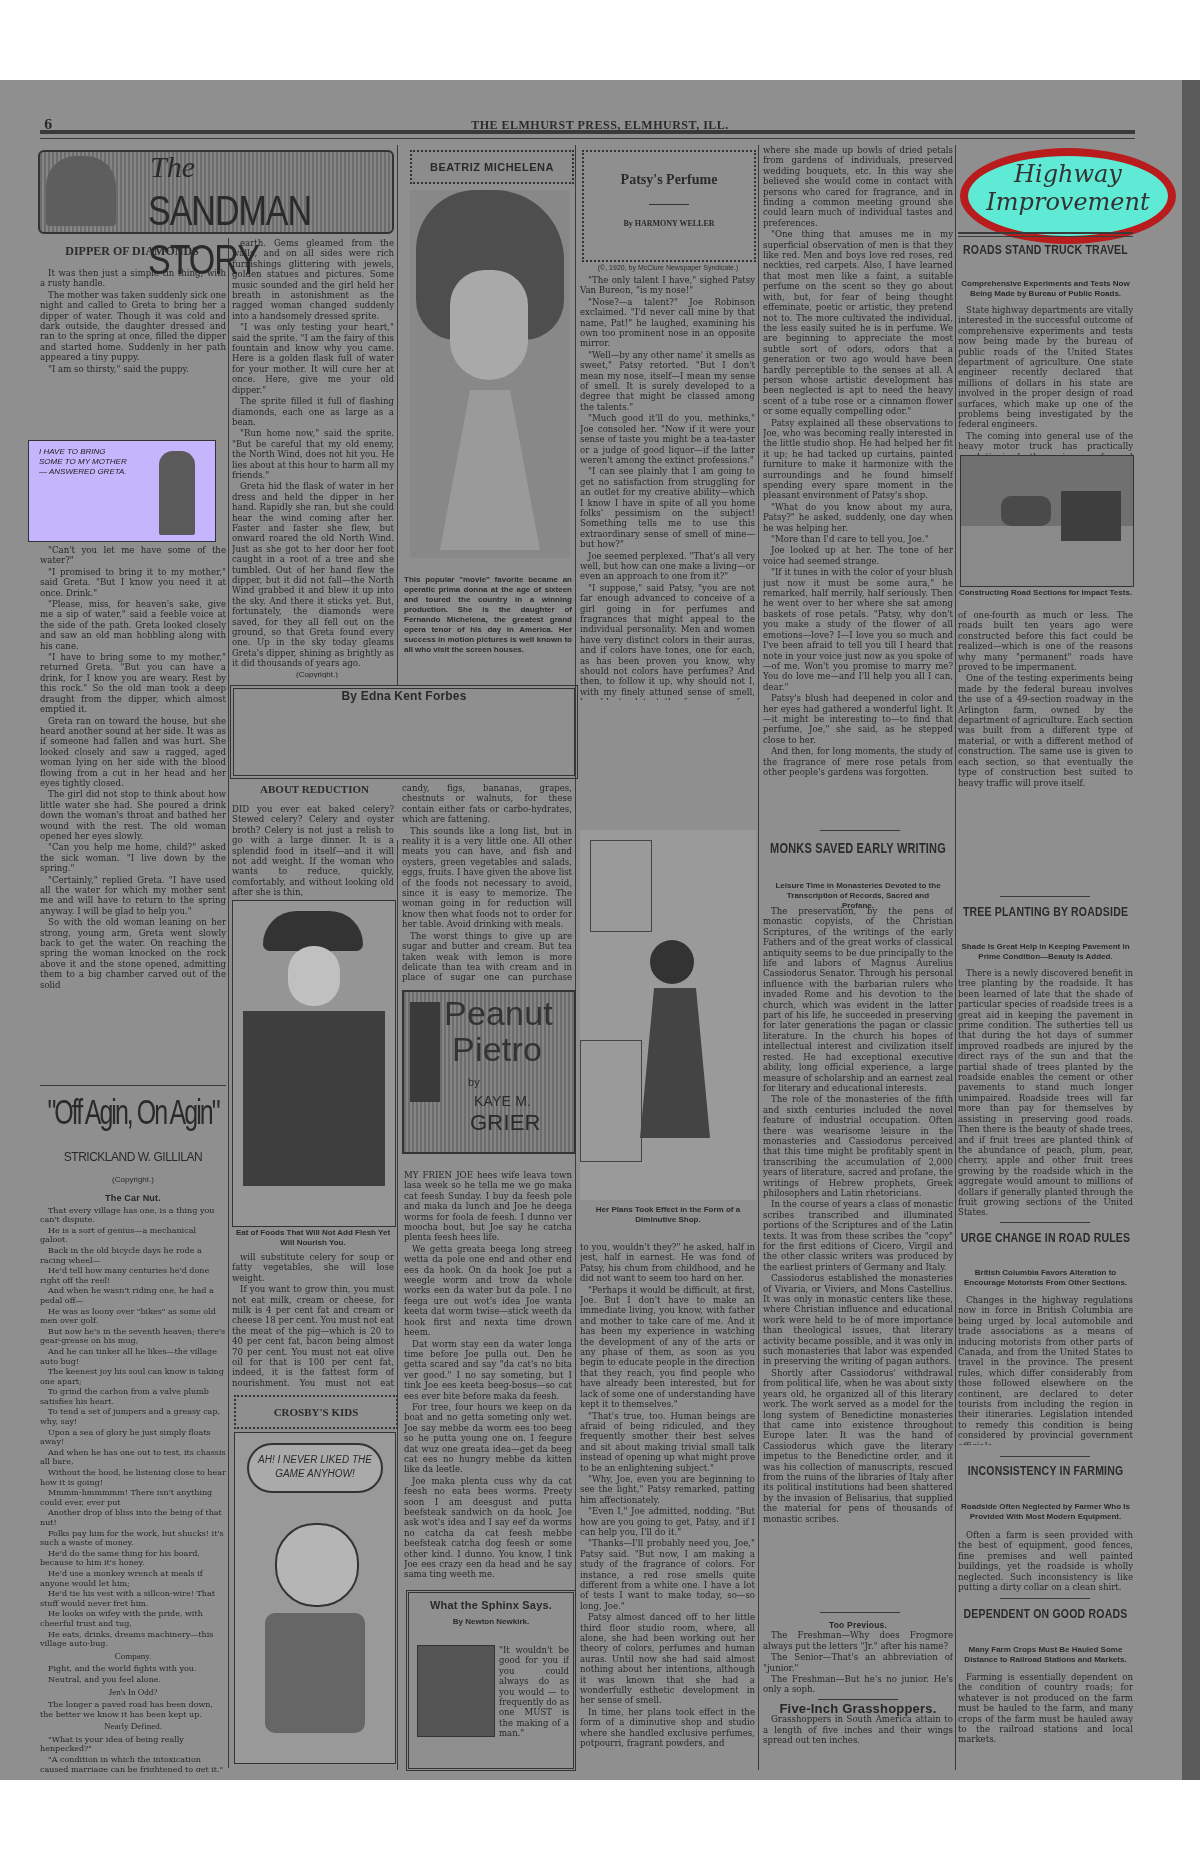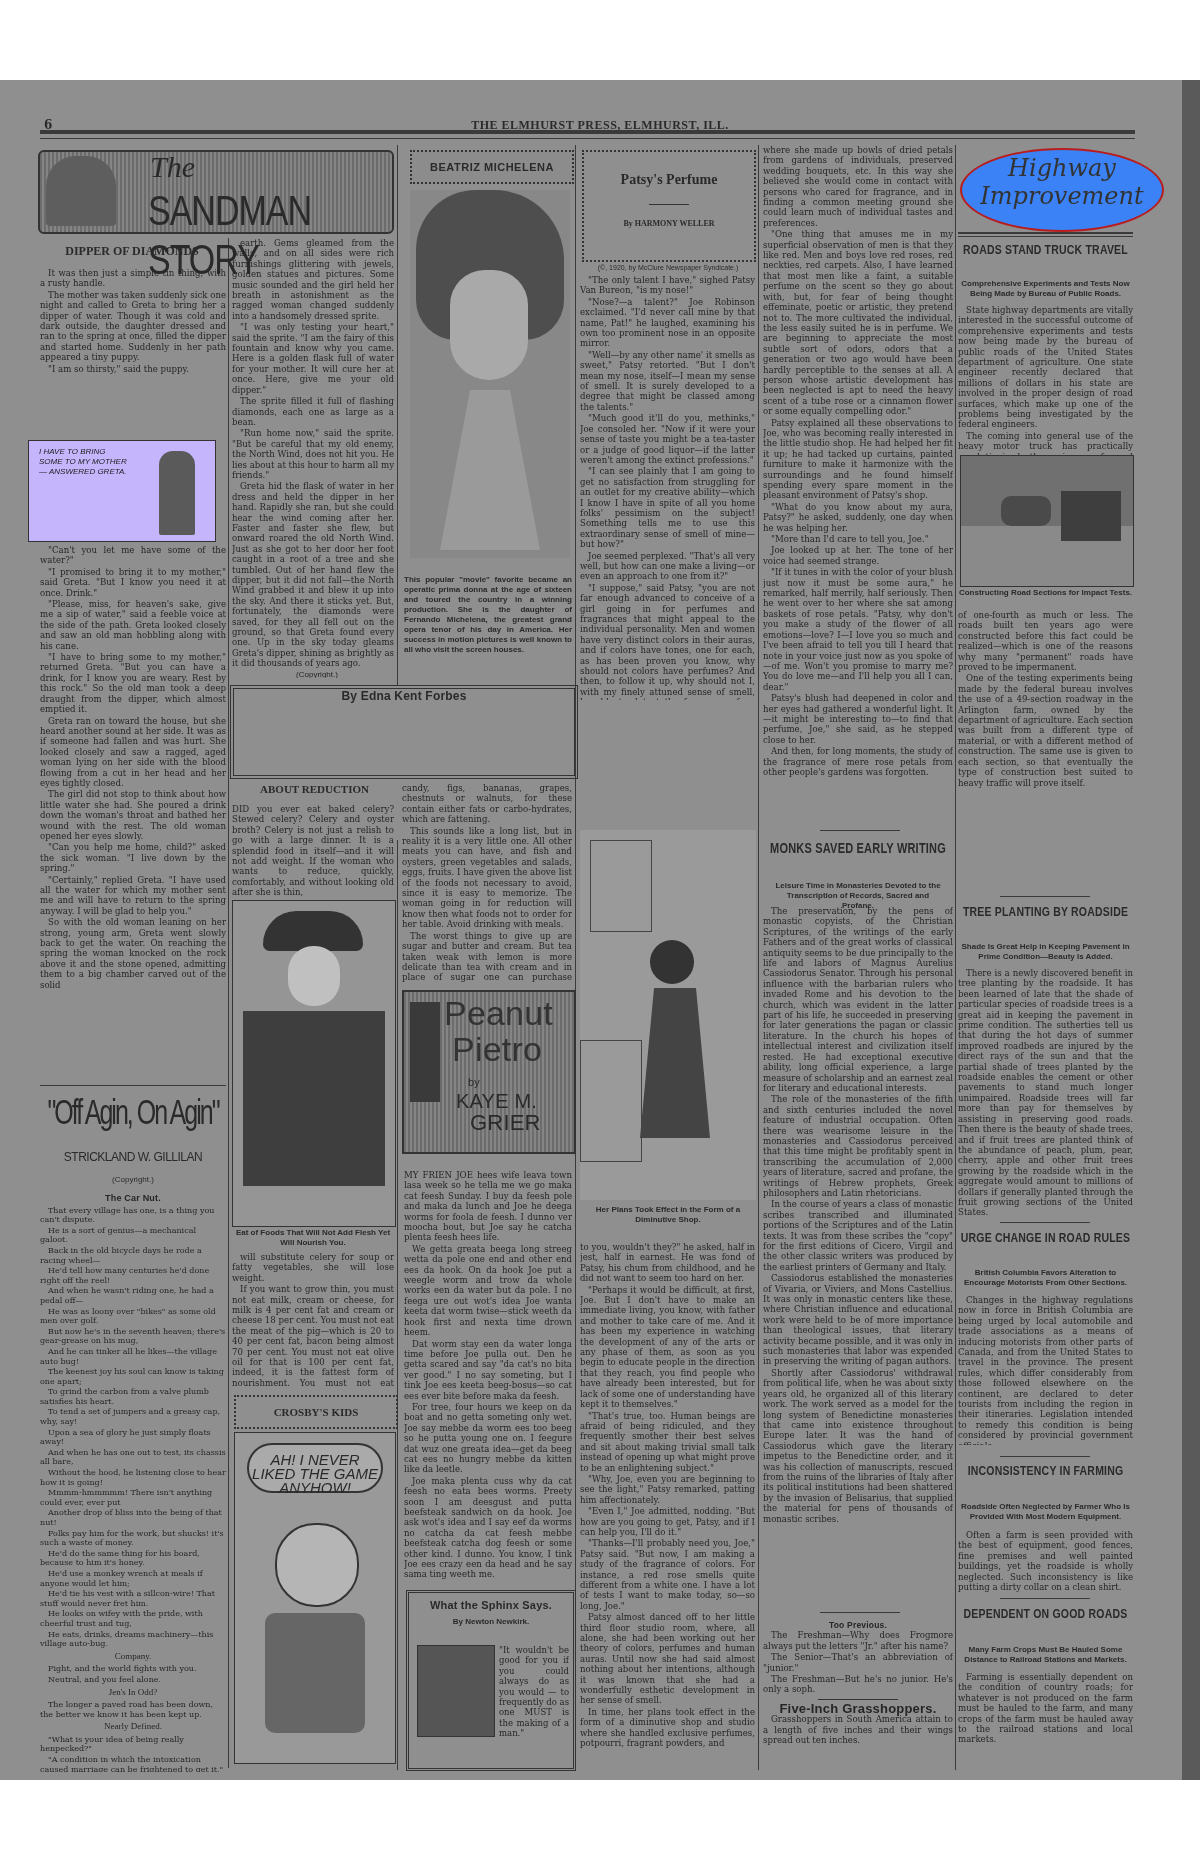--- a/index.html
+++ b/index.html
@@ -149,31 +149,31 @@
   <p style="text-indent:0;">candy, figs, bananas, grapes, chestnuts or walnuts, for these contain either fats or carbo-hydrates, which are fattening.</p>
   <p>This sounds like a long list, but in reality it is a very little one. All other meats you can have, and fish and oysters, green vegetables and salads, eggs, fruits. I have given the above list of the foods not necessary to avoid, since it is easy to memorize. The woman going in for reduction will know then what foods not to order for her table. Avoid drinking with meals.</p>
   <p>The worst things to give up are sugar and butter and cream. But tea taken weak with lemon is more delicate than tea with cream and in place of sugar one can purchase saccharine.</p>
 
 </div>
 
 <div class="beaded" style="position:absolute;left:234px;top:1395px;width:160px;height:30px;">
   <div class="h-serif" style="font-size:11px;line-height:30px;">CROSBY'S KIDS</div>
 </div>
 <div class="img" style="left:234px;top:1432px;width:160px;height:330px;background:#999;">
-  <div style="position:absolute;left:12px;top:10px;width:136px;height:50px;border:2px solid #333;border-radius:30px;background:#aaa;font-family:'Liberation Sans',sans-serif;font-size:15px;line-height:14px;text-align:center;padding-top:8px;box-sizing:border-box;font-style:italic;">AH! I NEVER LIKED THE GAME ANYHOW!</div>
+  <div style="position:absolute;left:12px;top:10px;width:136px;height:50px;border:2px solid #333;border-radius:30px;background:#aaa;font-family:'Liberation Sans',sans-serif;font-size:10px;line-height:14px;text-align:center;padding-top:8px;box-sizing:border-box;font-style:italic;">AH! I NEVER LIKED THE GAME ANYHOW!</div>
   <div style="position:absolute;left:40px;top:90px;width:80px;height:80px;background:#b5b5b5;border:2px solid #333;border-radius:40px;"></div>
   <div style="position:absolute;left:30px;top:180px;width:100px;height:120px;background:#666;border-radius:10px;"></div>
 </div>
 
 <div class="banner stripes" style="left:402px;top:990px;width:170px;height:160px;">
   <div style="position:absolute;left:6px;top:10px;width:30px;height:100px;background:#3a3a3a;"></div>
   <div class="h-sans" style="position:absolute;left:40px;top:4px;font-size:34px;line-height:34px;color:#333;font-weight:normal;">Peanut</div>
   <div class="h-sans" style="position:absolute;left:48px;top:40px;font-size:34px;line-height:34px;color:#333;font-weight:normal;">Pietro</div>
   <div class="h-sans" style="position:absolute;left:64px;top:84px;font-size:11px;font-weight:normal;">by</div>
-  <div class="h-sans" style="position:absolute;left:52px;top:100px;font-size:20px;line-height:18px;font-weight:normal;">KAYE M.</div>
+  <div class="h-sans" style="position:absolute;left:70px;top:100px;font-size:14px;line-height:18px;font-weight:normal;">KAYE M.</div>
   <div class="h-sans" style="position:absolute;left:66px;top:120px;font-size:22px;line-height:22px;font-weight:normal;">GRIER</div>
 </div>
 <div class="col" style="left:404px;top:1170px;width:168px;height:410px;">
   <p style="text-indent:0;">MY FRIEN JOE hees wife leava town lasa week so he tella me we go maka cat feesh Sunday. I buy da feesh pole and maka da lunch and Joe he deega worms for foola de feesh. I dunno ver moocha bout, but Joe say he catcha plenta feesh hees life.</p>
   <p>We getta greata beega long streeg wetta da pole one end and other end ees da hook. On da hook Joe put a weegle worm and trow da whole works een da water but da pole. I no feega ure out wot's idea Joe wanta keeta dat worm twise—stick weeth da hook first and nexta time drown heem.</p>
   <p>Dat worm stay een da water longa time before Joe pulla out. Den he getta scared and say "da cat's no bita ver good." I no say someting, but I tink Joe ees keeta beeg-bosus—so cat ees ever bite before maka da feesh.</p>
   <p>For tree, four hours we keep on da boat and no getta someting only wet. Joe say mebbe da worm ees too beeg so he putta young one on. I feegure dat wuz one greata idea—get da beeg cat ees no hungry mebbe da kitten like da leetle.</p>
   <p>Joe maka plenta cuss why da cat feesh no eata bees worms. Preety soon I am deesgust and putta beefsteak sandwich on da hook. Joe ask wot's idea and I say eef da worms no catcha da cat feesh mebbe beefsteak catcha dog feesh or some other kind. I dunno. You know, I tink Joe ees crazy een da head and he say sama ting weeth me.</p>
 
 </div>
@@ -244,21 +244,21 @@
 <div class="col" style="left:763px;top:1620px;width:190px;height:155px;">
   <div class="h-sans" style="font-size:8.5px;">Too Previous.</div>
   <p>The Freshman—Why does Frogmore always put the letters "Jr." after his name?</p>
   <p>The Senior—That's an abbreviation of "junior."</p>
   <p>The Freshman—But he's no junior. He's only a soph.</p>
   <span class="short" style="width:80px;"></span>
   <div class="h-sans" style="font-size:13px;">Five-Inch Grasshoppers.</div>
   <p>Grasshoppers in South America attain to a length of five inches and their wings spread out ten inches.</p>
 </div>
 
-<div style="position:absolute;left:960px;top:148px;width:200px;height:80px;border:2px solid #b91c1c;border-radius:50%;background:#3b82f6;">
+<div style="position:absolute;left:960px;top:148px;width:200px;height:80px;border:8px solid #b91c1c;border-radius:50%;background:#5eead4;">
   <div style="position:absolute;left:0;top:4px;width:200px;text-align:center;font-family:'DejaVu Serif',serif;font-style:italic;font-size:24px;line-height:28px;color:#333;">Highway</div>
   <div style="position:absolute;left:0;top:32px;width:200px;text-align:center;font-family:'DejaVu Serif',serif;font-style:italic;font-size:24px;line-height:28px;color:#333;">Improvement</div>
 </div>
 <div class="hrule" style="left:958px;top:232px;width:175px;height:2px;"></div>
 <div class="hrule" style="left:958px;top:236px;width:175px;"></div>
 <div class="h-sans" style="position:absolute;left:958px;top:241px;width:175px;font-size:10.5px;transform:scaleY(1.3);transform-origin:top;">ROADS STAND TRUCK TRAVEL</div>
 <div class="deck" style="position:absolute;left:958px;top:262px;width:175px;">Comprehensive Experiments and Tests Now Being Made by Bureau of Public Roads.</div>
 <div class="col" style="left:958px;top:305px;width:175px;height:150px;">
   <p>State highway departments are vitally interested in the successful outcome of comprehensive experiments and tests now being made by the bureau of public roads of the United States department of agriculture. One state engineer recently declared that millions of dollars in his state are involved in the proper design of road surfaces, which make up one of the problems being investigated by the federal engineers.</p>
   <p>The coming into general use of the heavy motor truck has practically revolutionized the science of road building. Big new problems came when loads weighing 10 to 15 tons took the place of vehicles that placed a weight</p>

